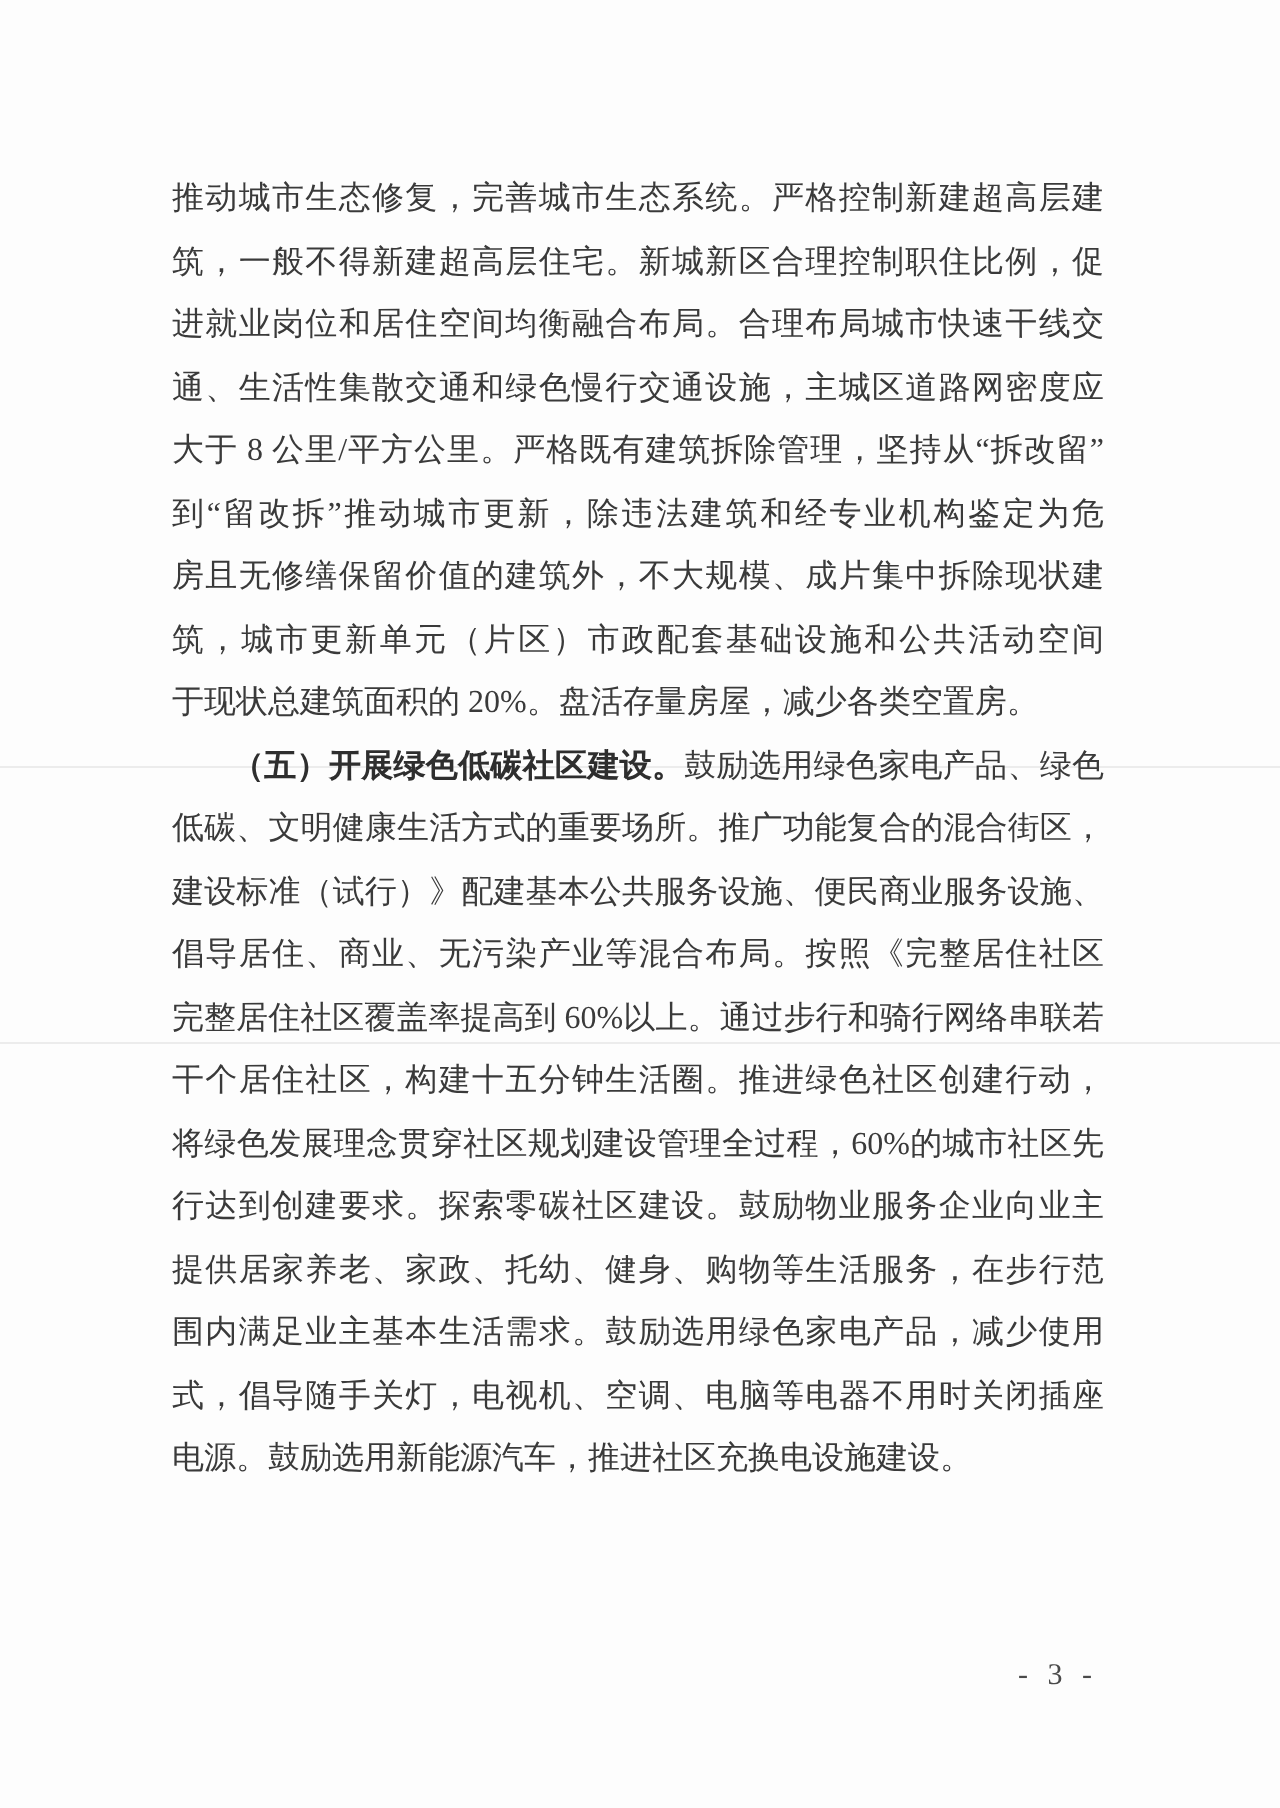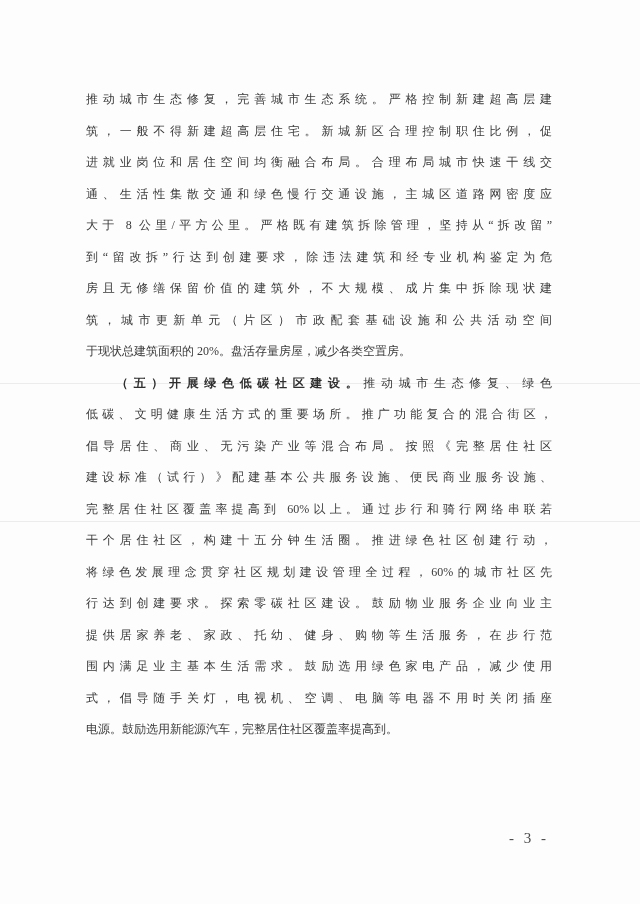--- a/index.html
+++ b/index.html
@@ -33,21 +33,21 @@
   .textblock {
     position: absolute;
     left: 86px;
     top: 84px;
     width: 466px;
   }
   .line {
     width: 466px;
     height: 31.5px;
     line-height: 31.5px;
-    font-size: 12px;
+    font-size: 16px;
     color: var(--ink);
     text-align: justify;
     text-align-last: justify;
     overflow: hidden;
     white-space: nowrap;
   }
   .line.para-end {
     text-align-last: left;
     white-space: normal;
   }
@@ -79,36 +79,36 @@
   <div class="streak s2"></div>
 
   <div class="textblock">
 
     <div>
       <div class="line">推动城市生态修复，完善城市生态系统。严格控制新建超高层建</div>
       <div class="line">筑，一般不得新建超高层住宅。新城新区合理控制职住比例，促</div>
       <div class="line">进就业岗位和居住空间均衡融合布局。合理布局城市快速干线交</div>
       <div class="line">通、生活性集散交通和绿色慢行交通设施，主城区道路网密度应</div>
       <div class="line">大于 8 公里/平方公里。严格既有建筑拆除管理，坚持从“拆改留”</div>
-      <div class="line">到“留改拆”行达到创建要求，除违法建筑和经专业机构鉴定为危</div>
+      <div class="line">到“留改拆”推动城市更新，除违法建筑和经专业机构鉴定为危</div>
       <div class="line">房且无修缮保留价值的建筑外，不大规模、成片集中拆除现状建</div>
       <div class="line">筑，城市更新单元（片区）市政配套基础设施和公共活动空间</div>
       <div class="line para-end">于现状总建筑面积的 20%。盘活存量房屋，减少各类空置房。</div>
     </div>
 
     <div>
-      <div class="line indent"><span class="lead">（五）开展绿色低碳社区建设。</span><span>推动城市生态修复、绿色</span></div>
+      <div class="line indent"><span class="lead">（五）开展绿色低碳社区建设。</span><span>鼓励选用绿色家电产品、绿色</span></div>
       <div class="line">低碳、文明健康生活方式的重要场所。推广功能复合的混合街区，</div>
+      <div class="line">建设标准（试行）》配建基本公共服务设施、便民商业服务设施、</div>
       <div class="line">倡导居住、商业、无污染产业等混合布局。按照《完整居住社区</div>
-      <div class="line">建设标准（试行）》配建基本公共服务设施、便民商业服务设施、</div>
       <div class="line">完整居住社区覆盖率提高到 60%以上。通过步行和骑行网络串联若</div>
       <div class="line">干个居住社区，构建十五分钟生活圈。推进绿色社区创建行动，</div>
       <div class="line">将绿色发展理念贯穿社区规划建设管理全过程，60%的城市社区先</div>
       <div class="line">行达到创建要求。探索零碳社区建设。鼓励物业服务企业向业主</div>
       <div class="line">提供居家养老、家政、托幼、健身、购物等生活服务，在步行范</div>
       <div class="line">围内满足业主基本生活需求。鼓励选用绿色家电产品，减少使用</div>
       <div class="line">式，倡导随手关灯，电视机、空调、电脑等电器不用时关闭插座</div>
-      <div class="line para-end">电源。鼓励选用新能源汽车，完整居住社区覆盖率提高到。</div>
+      <div class="line para-end">电源。鼓励选用新能源汽车，推进社区充换电设施建设。</div>
     </div>
   </div>
 
   <div class="page-number">- 3 -</div>
 </div>
 
 </body></html>

